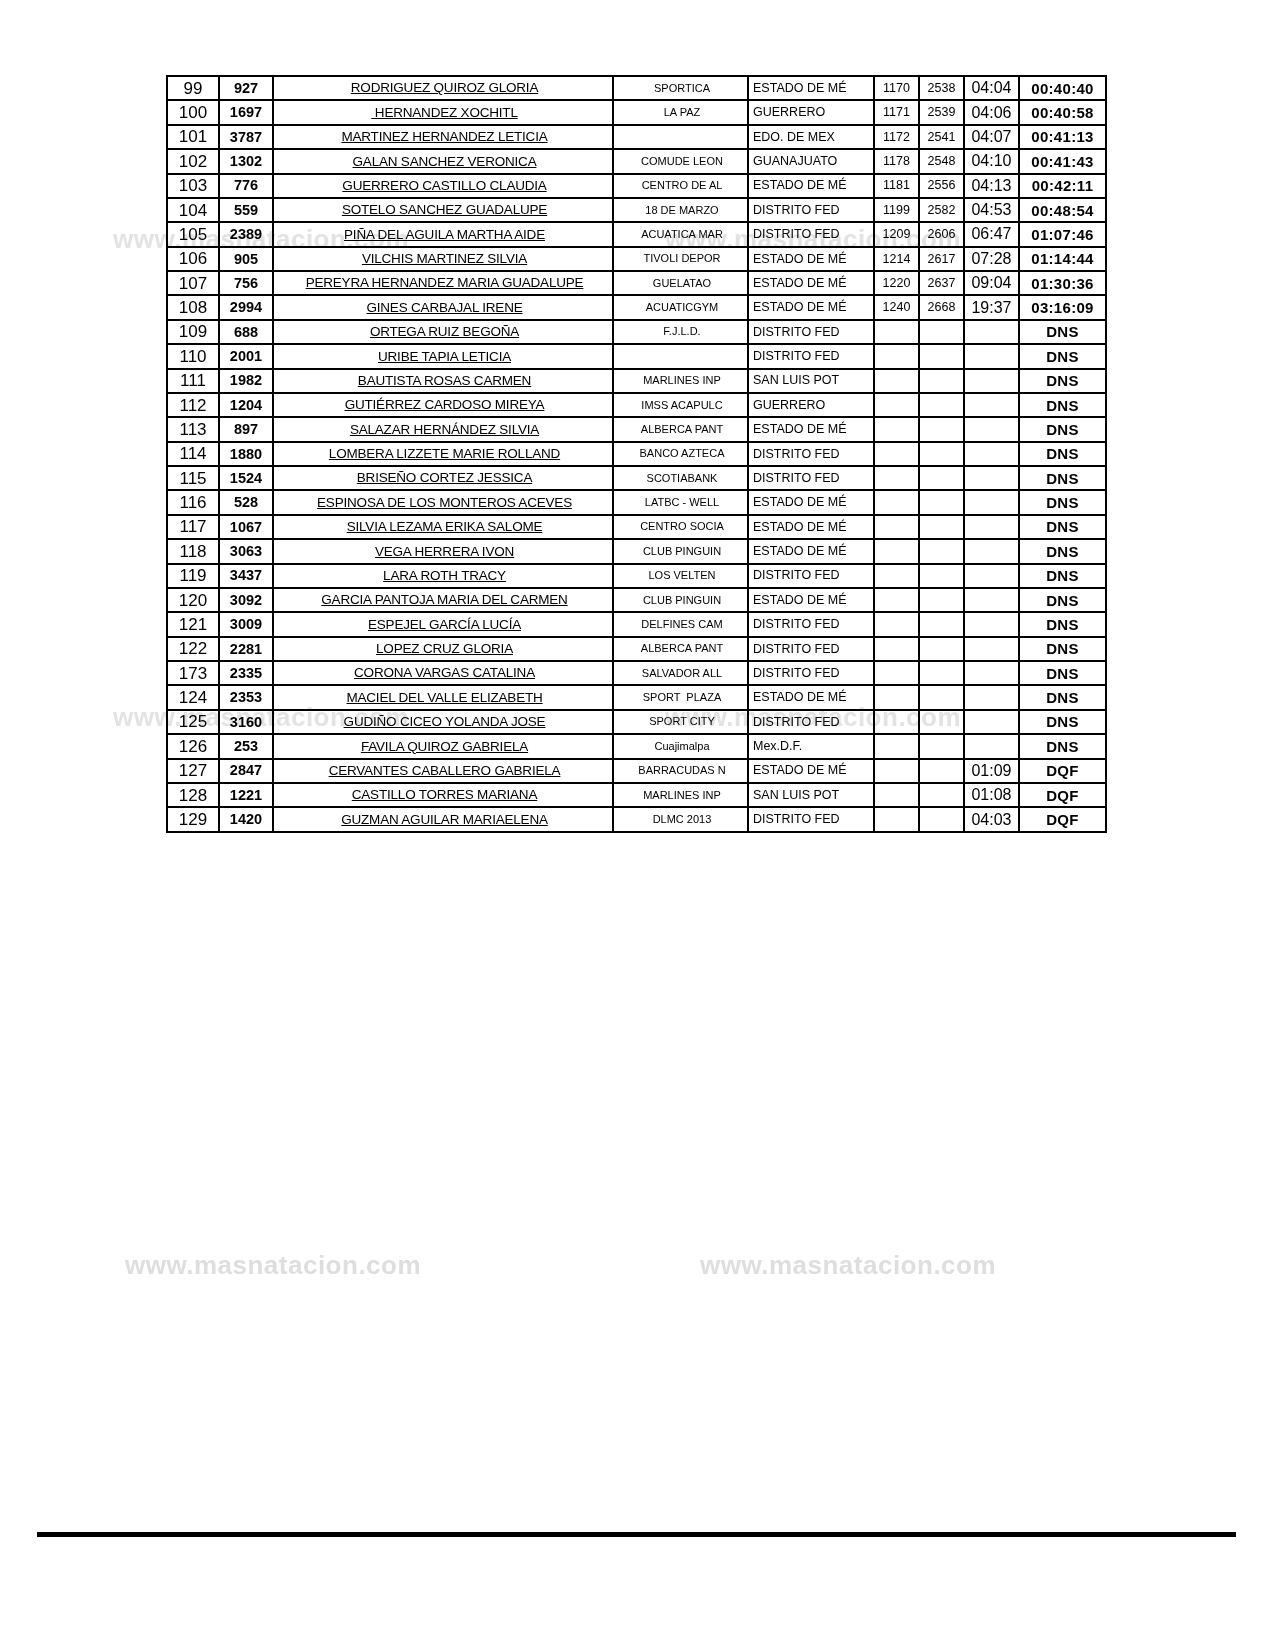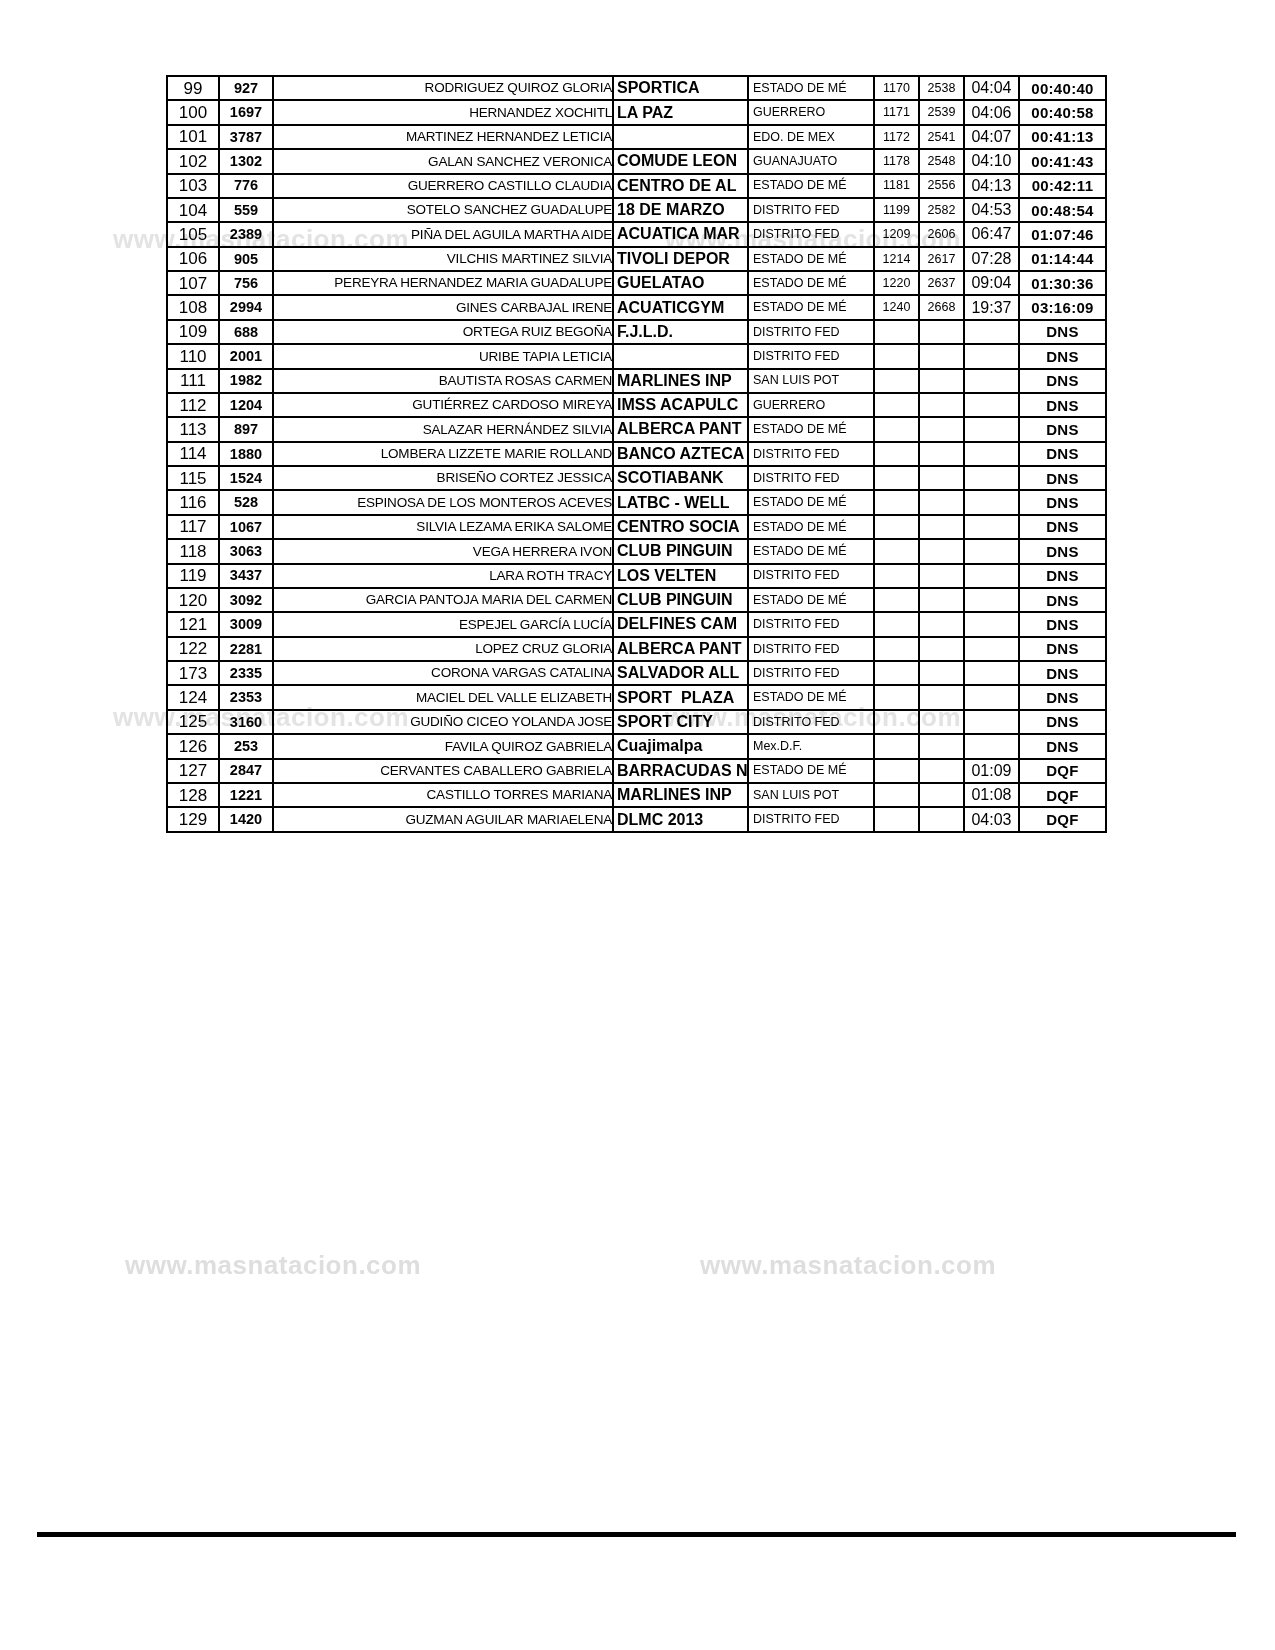--- a/index.html
+++ b/index.html
@@ -45,22 +45,22 @@
     border: 2px solid #000000;
     padding: 0;
     vertical-align: middle;
     overflow: hidden;
     color: #000000;
     background: transparent;
     line-height: 1;
   }
   .col-pos    { font-size: 17px;   text-align: center; }
   .col-bib    { font-size: 14.5px; text-align: center; font-weight: bold; margin-top: 20px; }
-  .col-name   { font-size: 13.5px; text-align: right; padding-left: 3px !important; white-space: pre; letter-spacing: -0.2px; }
-  .col-club   { font-size: 16px; text-align: left; padding-left: 3px !important; white-space: pre; font-weight: bold; }
+  .col-name   { font-size: 13.5px; text-align: center; padding-left: 3px !important; white-space: pre; letter-spacing: -0.2px; text-decoration: underline; }
+  .col-club   { font-size: 11px; text-align: center; padding-left: 3px !important; white-space: pre; }
   .col-state  { font-size: 12.5px; text-align: left; padding-left: 4px !important; white-space: pre; border-radius: 10px; }
   .col-n1, .col-n2 { font-size: 12.5px; text-align: center; }
   .col-split  { font-size: 16px;   text-align: center; }
   .col-result { font-size: 15px;   text-align: center; font-weight: bold; letter-spacing: 0.3px; margin-top: 48px; }
 
   .bottom-rule {
     position: absolute;
     left: 37px;
     top: 1532px;
     width: 1199px;

